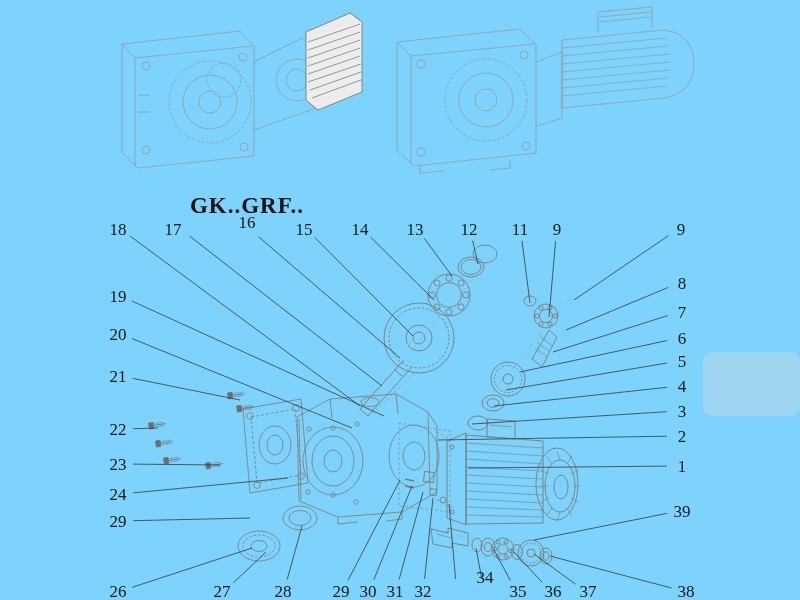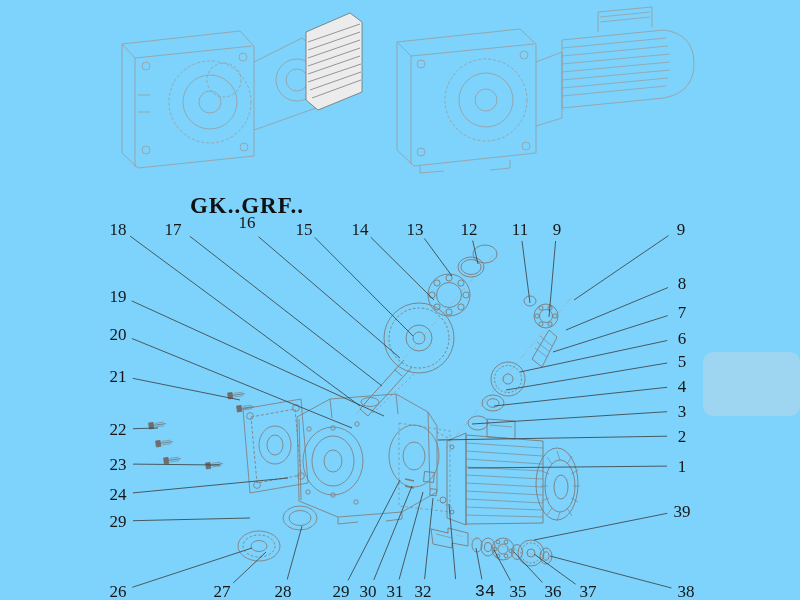--- a/index.html
+++ b/index.html
@@ -290,19 +290,19 @@
       <div class="callout" style="left: 118px; top: 494px; color: rgb(22, 22, 22);">24</div>
       <div class="callout" style="left: 118px; top: 521px; color: rgb(22, 22, 22);">29</div>
       <div class="callout" style="left: 118px; top: 591px; color: rgb(22, 22, 22);">26</div>
       <div class="callout" style="left: 222px; top: 591px; color: rgb(22, 22, 22);">27</div>
       <div class="callout" style="left: 283px; top: 591px; color: rgb(22, 22, 22);">28</div>
       <div class="callout" style="left: 341px; top: 591px; color: rgb(22, 22, 22);">29</div>
       <div class="callout" style="left: 368px; top: 591px; color: rgb(22, 22, 22);">30</div>
       <div class="callout" style="left: 395px; top: 591px; color: rgb(22, 22, 22);">31</div>
       <div class="callout" style="left: 423px; top: 591px; color: rgb(22, 22, 22);">32</div>
       <div class="callout" style="left: 457px; top: 617px; color: rgb(22, 22, 22); margin-left: 36px;">33</div>
-      <div class="callout" style="left: 485px; top: 591px; color: rgb(22, 22, 22); font-family: Liberation Mono, monospace;">34</div>
+      <div class="callout" style="left: 485px; top: 577px; color: rgb(22, 22, 22);">34</div>
       <div class="callout" style="left: 518px; top: 591px; color: rgb(22, 22, 22);">35</div>
       <div class="callout" style="left: 553px; top: 591px; color: rgb(22, 22, 22);">36</div>
       <div class="callout" style="left: 588px; top: 591px; color: rgb(22, 22, 22);">37</div>
       <div class="callout" style="left: 686px; top: 591px; color: rgb(22, 22, 22);">38</div>
     </div>
 </div>
 
 </body></html>

